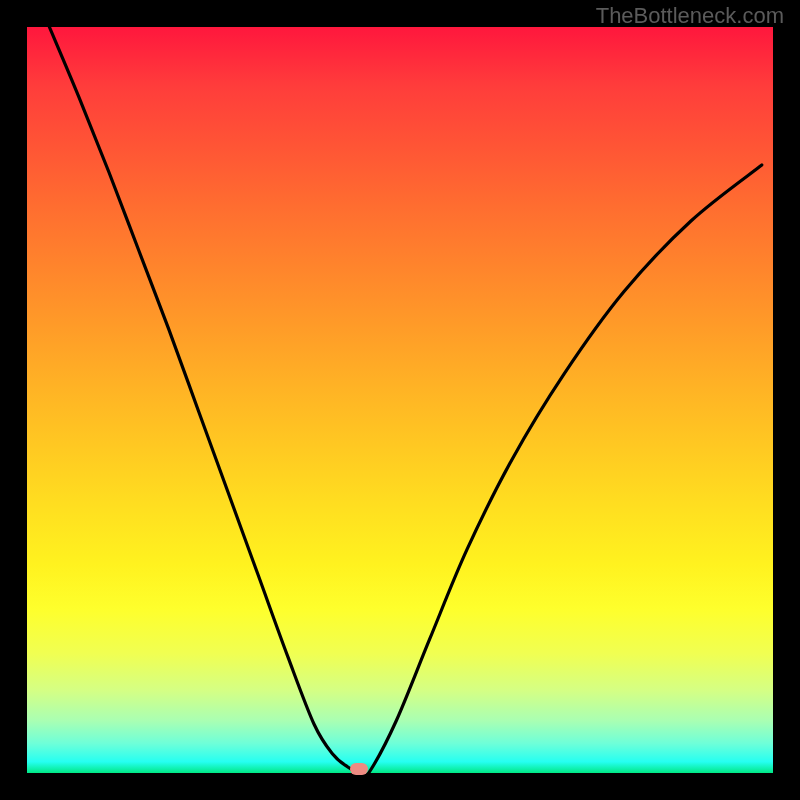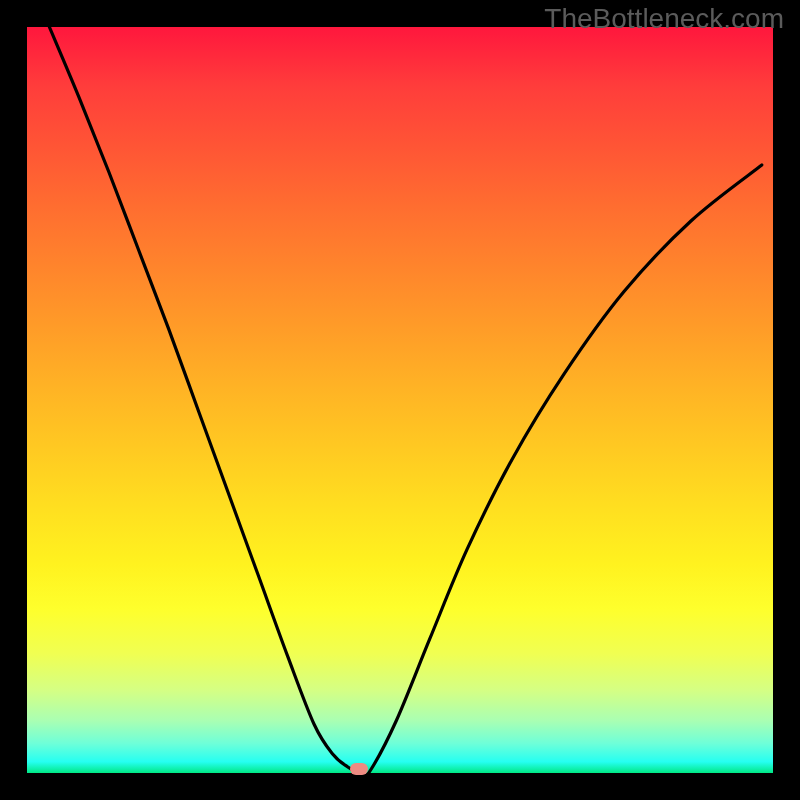--- a/index.html
+++ b/index.html
@@ -11,21 +11,21 @@
     width: 800px;
     height: 800px;
     position: relative;
     background: #000;
   }
   .watermark {
     position: absolute;
     top: 3px;
     right: 16px;
     color: #5b5b5b;
-    font-size: 28px;
+    font-size: 22px;
     font-family: Arial, sans-serif;
     z-index: 10;
   }
   .plot-area {
     position: absolute;
     left: 27px;
     top: 27px;
     width: 746px;
     height: 746px;
     background: linear-gradient(to bottom,

